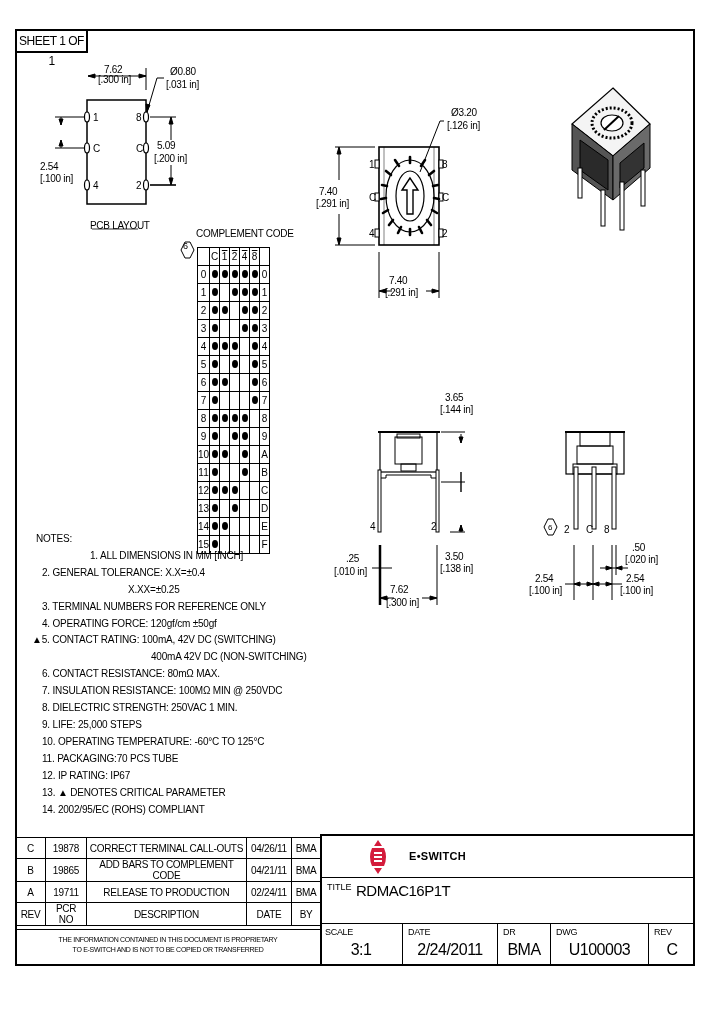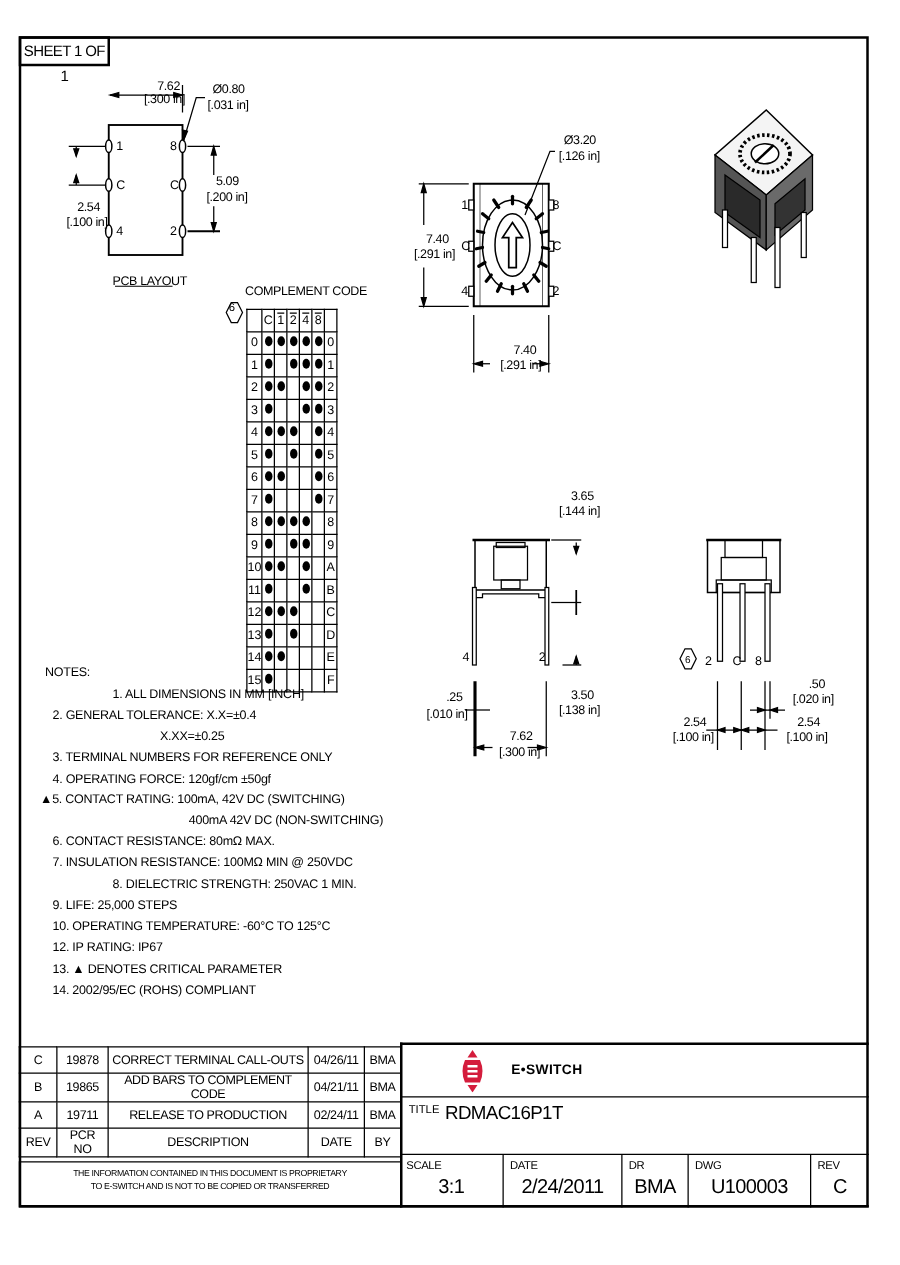--- a/index.html
+++ b/index.html
@@ -5,21 +5,21 @@
   html, body { margin:0; padding:0; background:#fff; }
   body { width:720px; height:1012px; position:relative; overflow:hidden;
          font-family:"Liberation Sans Narrow","Liberation Sans", sans-serif; color:#000; }
   .abs { position:absolute; }
   .frame { position:absolute; left:15px; top:29px; width:680px; height:937px;
            border:2px solid #000; box-sizing:border-box; }
   .sheet { position:absolute; left:15px; top:29px; width:73px; height:24px;
            border:2px solid #000; box-sizing:border-box; font-size:12px;
            line-height:20px; text-align:center; letter-spacing:-0.5px; }
   .t { position:absolute; font-size:10px; line-height:11px; white-space:nowrap; letter-spacing:-0.3px; }
-  .tc { text-align:right; }
+  .tc { text-align:left; }
   svg.draw { position:absolute; left:0; top:0; }
   
   .cc-title { position:absolute; left:196px; top:228px; font-size:10px; letter-spacing:-0.3px;text-align:center; }
   table.cc { position:absolute; left:197px; top:247px; border-collapse:collapse; }
   table.cc td { border:1px solid #000; width:9px; height:17px; padding:0; text-align:center;
                 font-size:10px; line-height:10px; }
   table.cc td.lbl { font-size:10px; }
   .dot { display:inline-block; width:6px; height:8px; background:#000; border-radius:50%; }
   .over { text-decoration:overline; }
   
@@ -427,23 +427,24 @@
   <div id="notes-list">
       <div class="row" style="padding-left: 6px; margin-left: 48px;"><span>1. ALL DIMENSIONS IN MM [INCH]</span></div>
       <div class="row" style="padding-left: 6px;"><span>2. GENERAL TOLERANCE: X.X=±0.4</span></div>
       <div class="row" style="padding-left: 92px;"><span>X.XX=±0.25</span></div>
       <div class="row" style="padding-left: 6px;"><span>3. TERMINAL NUMBERS FOR REFERENCE ONLY</span></div>
       <div class="row" style="padding-left: 6px;"><span>4. OPERATING FORCE: 120gf/cm ±50gf</span></div>
       <div class="row" style="padding-left: 6px; margin-left: -10px;"><span>▲</span><span>5. CONTACT RATING: 100mA, 42V DC (SWITCHING)</span></div>
       <div class="row" style="padding-left: 115px;"><span>400mA 42V DC (NON-SWITCHING)</span></div>
       <div class="row" style="padding-left: 6px;"><span>6. CONTACT RESISTANCE: 80mΩ MAX.</span></div>
       <div class="row" style="padding-left: 6px;"><span>7. INSULATION RESISTANCE: 100MΩ MIN @ 250VDC</span></div>
-      <div class="row" style="padding-left: 6px; margin-left: 48px;"><span>8. DIELECTRIC STRENGTH: 250VAC 1 MIN.</span></div>
+      <div class="row" style="padding-left: 6px;"><span>8. DIELECTRIC STRENGTH: 250VAC 1 MIN.</span></div>
       <div class="row" style="padding-left: 6px;"><span>9. LIFE: 25,000 STEPS</span></div>
       <div class="row" style="padding-left: 6px;"><span>10. OPERATING TEMPERATURE: -60°C TO 125°C</span></div>
+      <div class="row" style="padding-left: 6px;"><span>11. PACKAGING:70 PCS TUBE</span></div>
       <div class="row" style="padding-left: 6px;"><span>12. IP RATING: IP67</span></div>
       <div class="row" style="padding-left: 6px;"><span>13. ▲ DENOTES CRITICAL PARAMETER</span></div>
       <div class="row" style="padding-left: 6px;"><span>14. 2002/95/EC (ROHS) COMPLIANT</span></div>
     </div>
 </div>
 
 <table class="rev">
   <colgroup>
       <col style="width:27px">
       <col style="width:37px">

